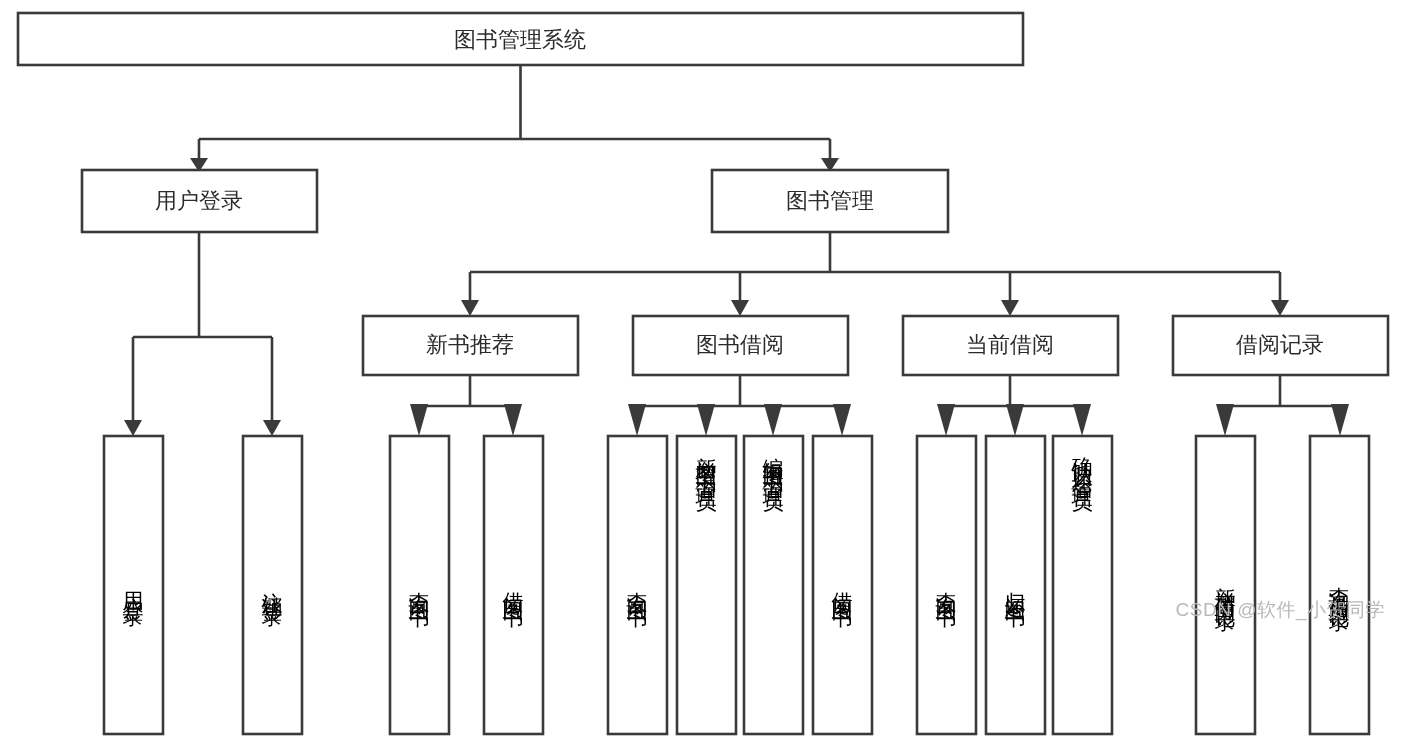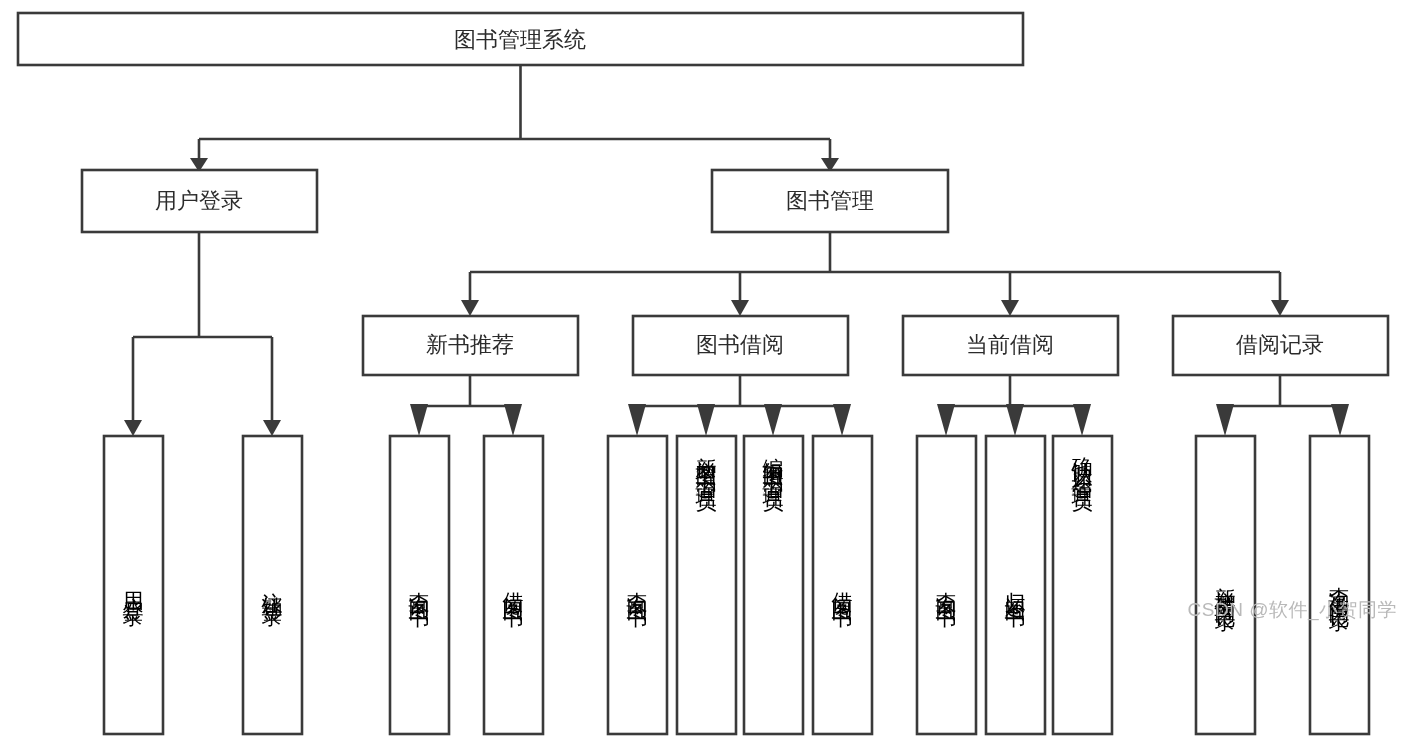--- a/index.html
+++ b/index.html
@@ -62,21 +62,21 @@
     justify-content: center;
     pointer-events: none;
   }
   .vlabel-wrap.top-aligned {
     align-items: flex-start;
     padding-top: 4px;
     box-sizing: border-box;
   }
   .watermark {
     position: absolute;
-    right: 8px;
+    right: 20px;
     bottom: 6px;
     font-family: "Liberation Sans", "DejaVu Sans", sans-serif;
     font-size: 19px;
     color: #b9b9b9;
     letter-spacing: 0.5px;
     white-space: nowrap;
   }
 </style>
 </head>
 <body>

